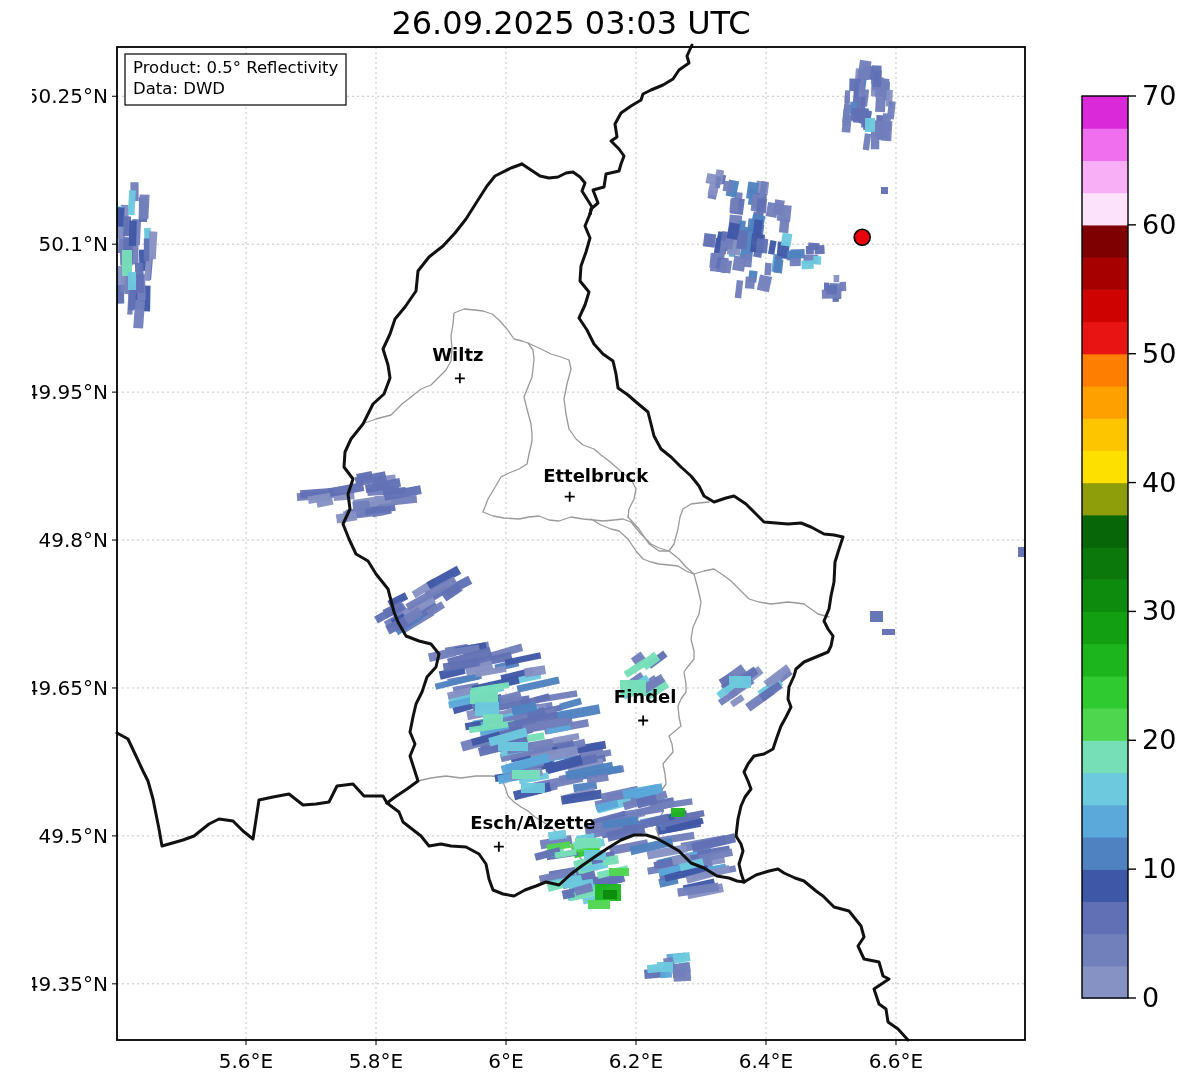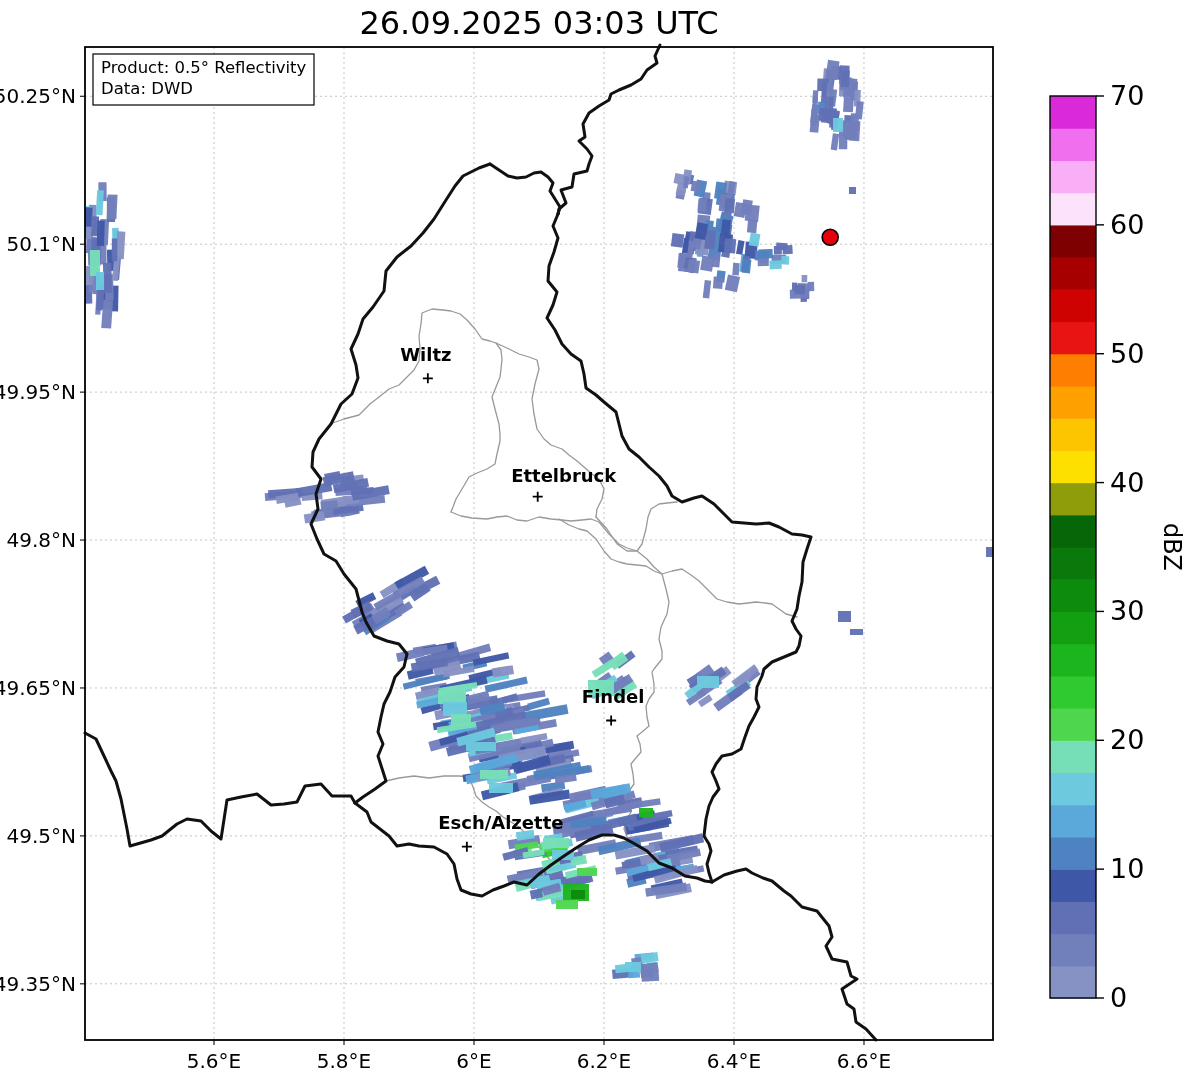--- a/index.html
+++ b/index.html
@@ -1,16 +1,16 @@
 <!DOCTYPE html>
 <html><head>
 <meta charset="utf-8">
 <style>
   html,body{margin:0;padding:0;background:#ffffff;}
-  .fig-wrap{width:995px;height:1081px;position:relative;background:#ffffff;}
+  .fig-wrap{width:995px;height:1081px;position:relative;background:#ffffff;padding-left:32px;}
   svg{display:block;}
   text{font-family:"DejaVu Sans","Liberation Sans",sans-serif;fill:#000;}
   .title-text{font-size:32px;}
   .infobox-text{font-size:16.5px;}
   .tick-label{font-size:20px;}
   .city-label{font-size:18px;font-weight:bold;}
   .cbar-label{font-size:27px;}
   .cbar-unit{font-size:24px;}
 </style>
 </head>

